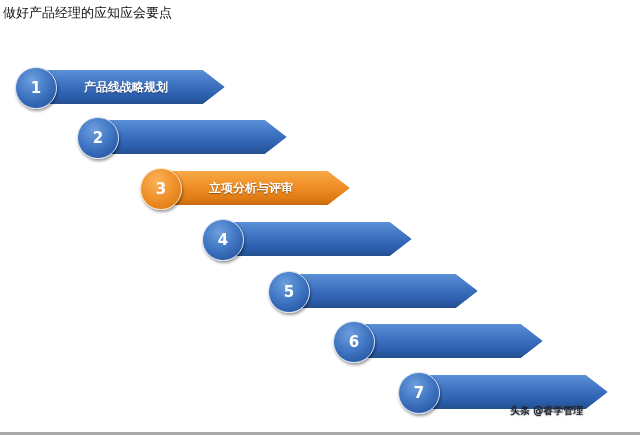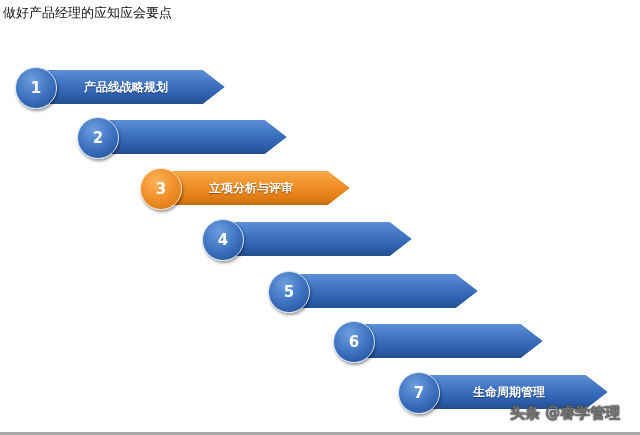--- a/index.html
+++ b/index.html
@@ -45,23 +45,22 @@
   .blue .circle {
     background:radial-gradient(circle at 40% 30%,#6d9ede 0%,#4278c4 45%,#2a5aa6 80%,#234d8f 100%);
     border:1px solid #d6e2f3;
   }
   .orange .circle {
     background:radial-gradient(circle at 40% 30%,#fbb25a 0%,#f0902a 50%,#dc7a12 85%,#c76a0b 100%);
     border:1px solid #fbe2c3;
   }
   .watermark {
     position:absolute; left:510px; top:404px;
-    font-size:15px; color:#737373; white-space:nowrap;
+    font-size:10px; color:#0f172a; white-space:nowrap;
     text-shadow:0 0 2px #444, 0 0 1px #222;
-    font-weight:bold;
   }
   .bottom-line {
     position:absolute; left:0; bottom:0; width:640px; height:3px; background:#a9a9a9;
   }
 </style>
 </head>
 <body>
 
 <div class="title">做好产品经理的应知应会要点</div>
 
@@ -106,18 +105,17 @@
   <div class="arrow">
       <div class="arrow-inner"></div>
     </div>
   <div class="circle">6</div>
 </div>
 
 <div class="step blue" style="left:398px; top:370px;">
   <div class="arrow">
       <div class="arrow-inner"></div>
     </div>
-  <div class="label">生命周期管理</div>
   <div class="circle">7</div>
 </div>
 
 <div class="watermark">头条 @睿学管理</div>
 <div class="bottom-line"></div>
 
 </body></html>

